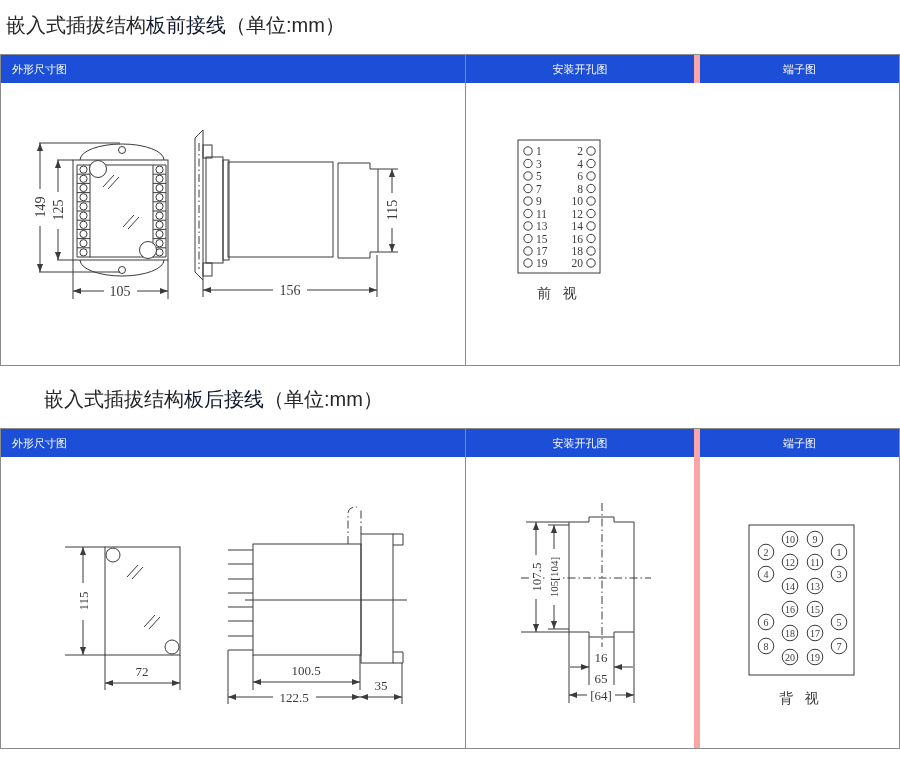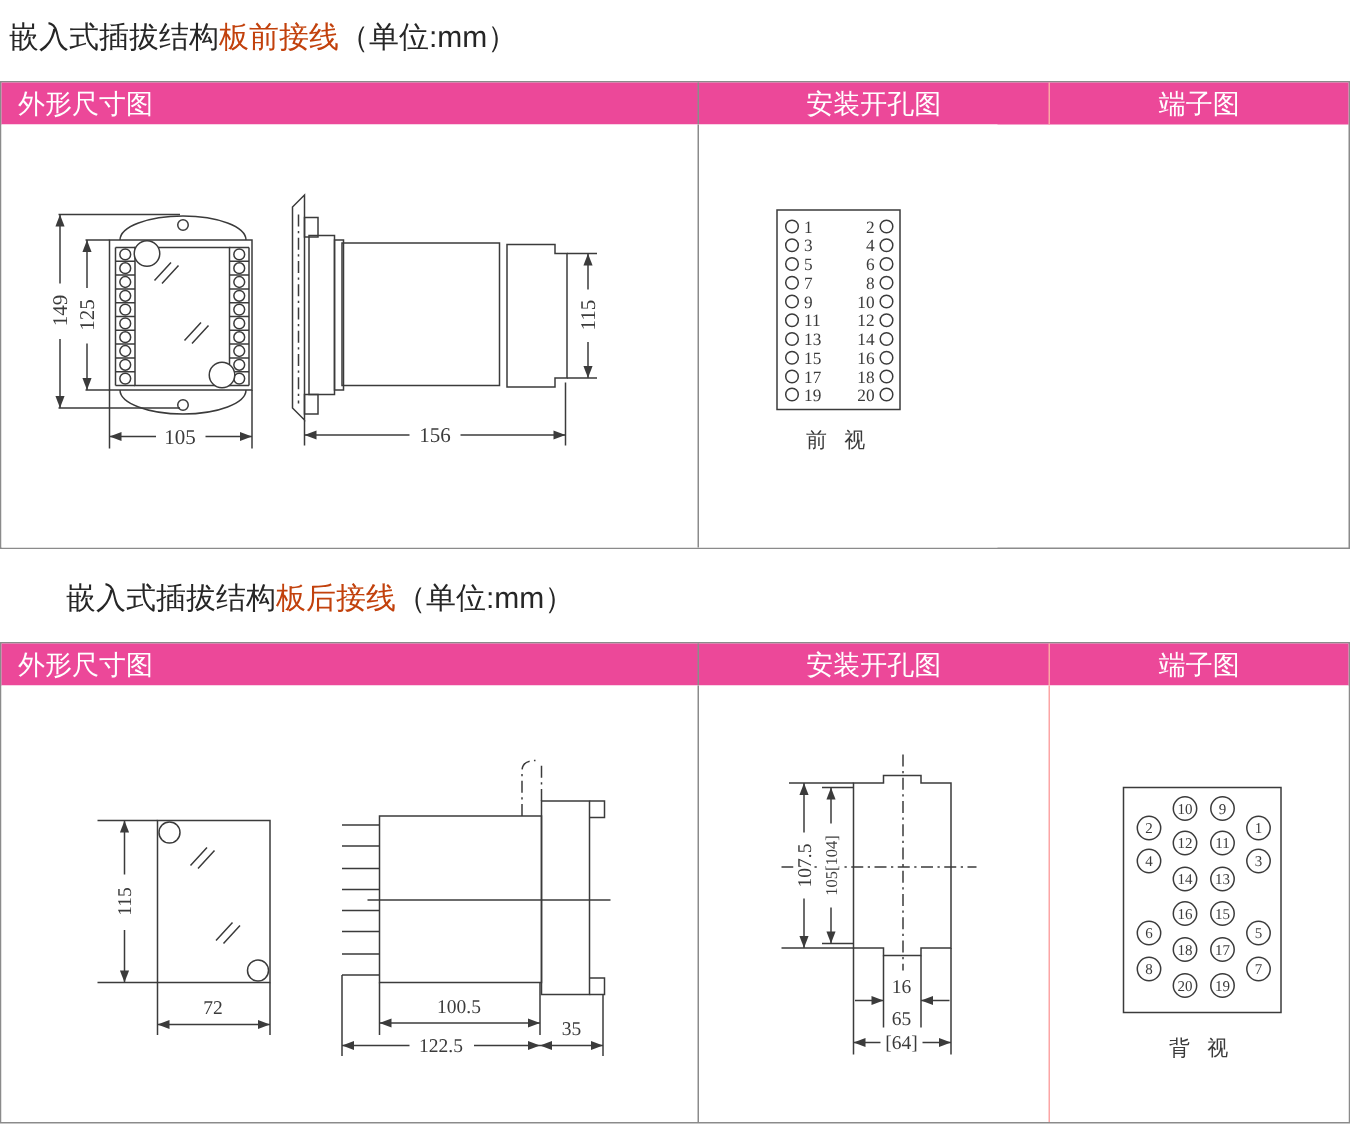--- a/index.html
+++ b/index.html
@@ -1,26 +1,26 @@
 <!DOCTYPE html>
 <html><head>
 <meta charset="utf-8">
 <style>
   html,body{margin:0;padding:0;background:#fff;}
   body{width:900px;height:760px;overflow:hidden;font-family:"Liberation Sans","DejaVu Sans",sans-serif;}
   .title{font-size:20px;line-height:27px;color:#262626;padding:12px 0 15px 6px;}
   .title2{padding-top:20px;padding-left:44px;}
-  .title .hl{color:#c2410c;}
+  .title .hl{color:#0f172a;}
   .tbl{width:898px;border:1px solid #8b8b8b;}
   .tr{display:flex;}
-  .th{background:#ec4899;color:#fff;font-size:18px;height:28px;display:flex;align-items:center;justify-content:center;box-sizing:border-box;}
+  .th{background:#1d4ed8;color:#fff;font-size:11px;height:28px;display:flex;align-items:center;justify-content:center;box-sizing:border-box;}
   .th.first{justify-content:flex-start;padding-left:11px;}
   .td{background:#fff;box-sizing:border-box;}
   .c1{width:465px;border-right:1px solid #8b8b8b;}
-  .c2{width:234px;border-right:1px solid #fca5a5;}
+  .c2{width:234px;border-right:6px solid #fca5a5;}
   .c3{width:199px;}
   .s1 .td{height:282px;}
   .s2 .td{height:291px;}
   svg{display:block;}
   .ln{fill:none;stroke:#3b3b3b;stroke-width:1;}
   .dd{fill:none;stroke:#3b3b3b;stroke-width:1;stroke-dasharray:8 3 1.5 3;}
   .cl{fill:#fff;stroke:#3b3b3b;stroke-width:1;}
   .wb{fill:#fff;stroke:none;}
   text{fill:#3b3b3b;font-family:"Liberation Serif","DejaVu Serif",serif;}
   .t14{font-size:14px;}

